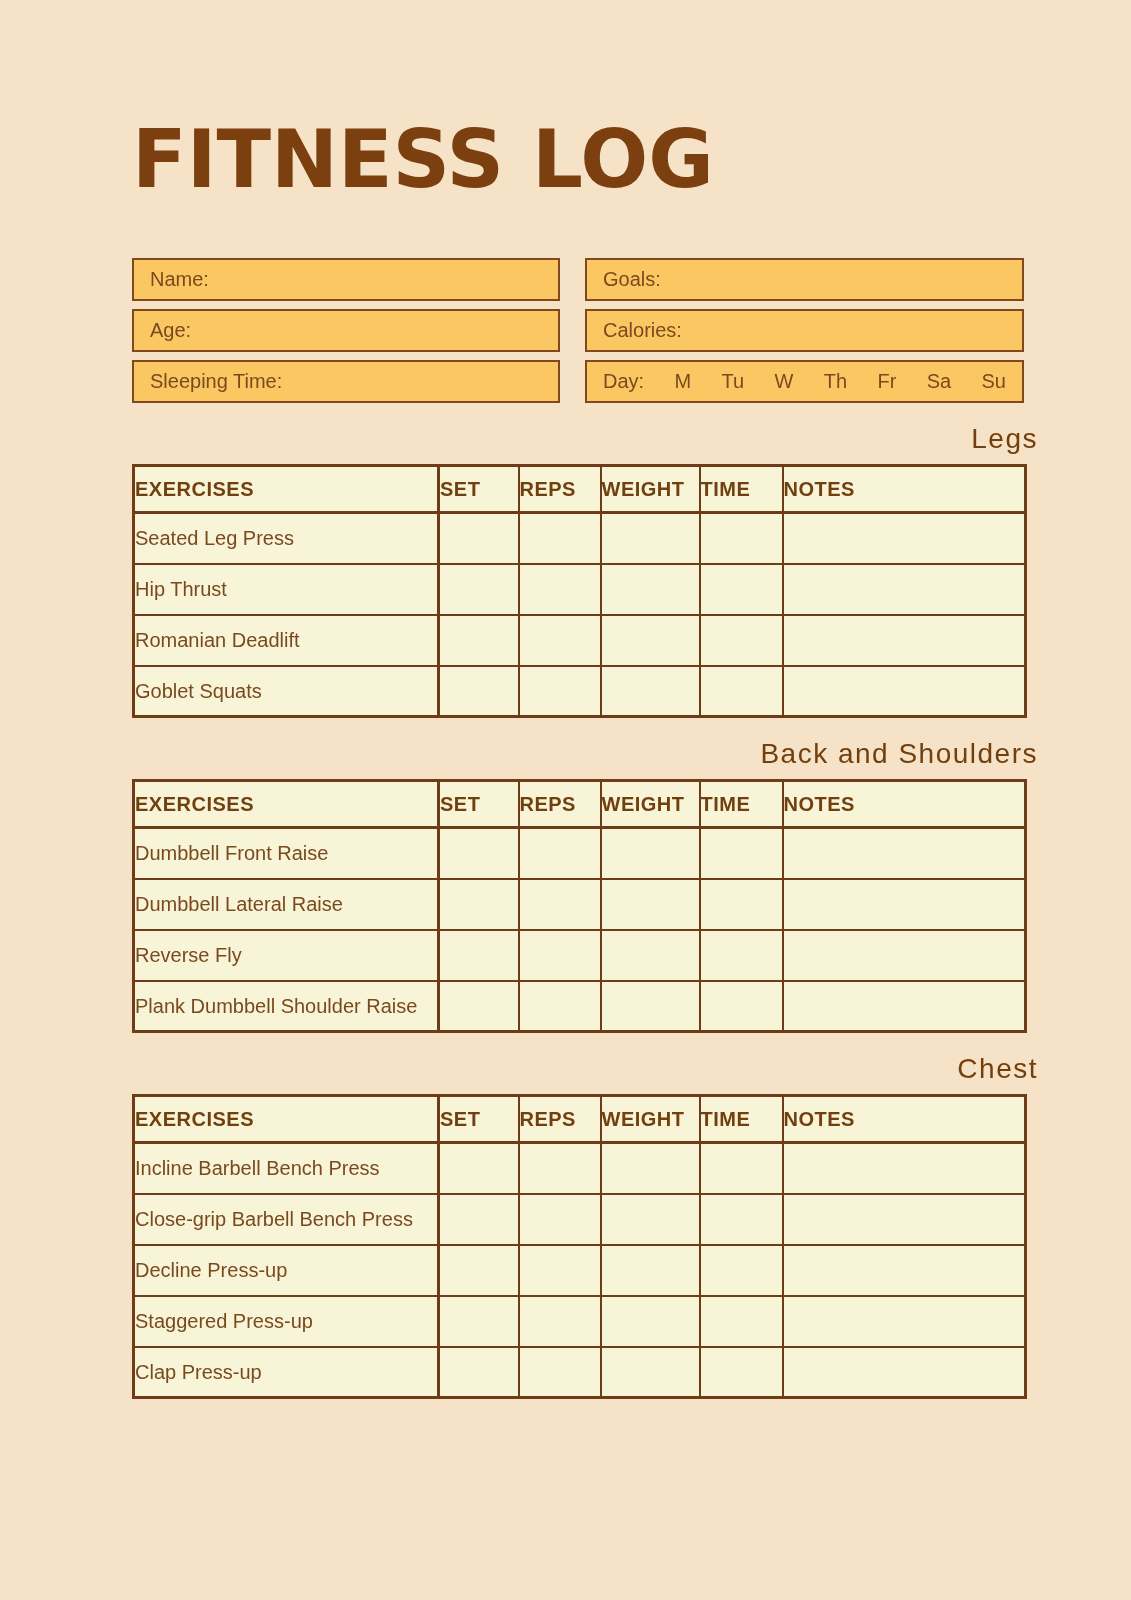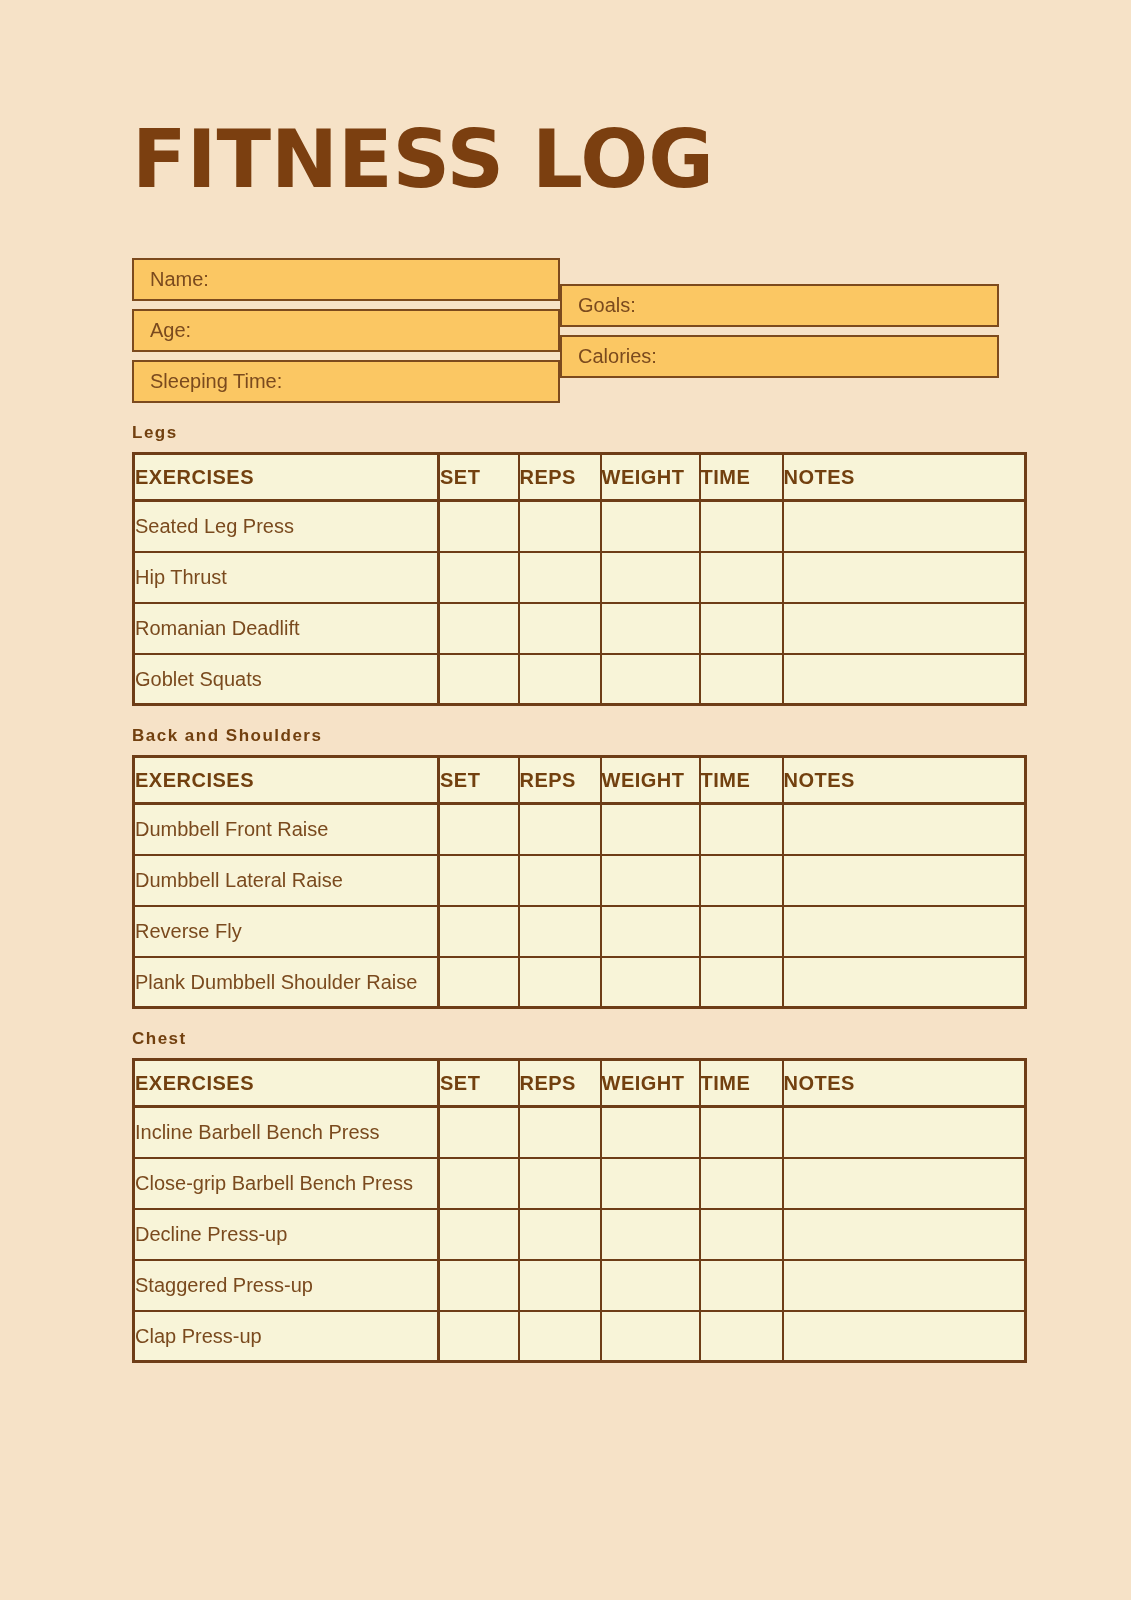--- a/index.html
+++ b/index.html
@@ -33,44 +33,45 @@
     font-family:"DejaVu Sans", sans-serif;
     font-size:80px;
     font-weight:bold;
     letter-spacing:0px;
     line-height:1.05;
     color:var(--title);
   }
   .form-area{
     margin-top:56px;
     display:flex;
-    align-items:center;
+    gap:25px;
   }
   .form-col{display:flex;flex-direction:column;gap:8px;}
   .form-col.left{width:428px;}
   .form-col.right{width:439px;}
   .field{
     height:43px;
     background:var(--panel);
     border:2px solid var(--panel-border);
     display:flex;
     align-items:center;
     padding:0 16px;
     font-size:20px;
     color:var(--ink);
   }
   .field .field-label{white-space:nowrap;}
   .day-field{justify-content:space-between;}
   .day-option{cursor:default;}
   .section-heading{
-    font-size:17px;
-    font-weight:bold;
+    font-size:28px;
+    font-weight:normal;
     letter-spacing:1.5px;
     color:var(--ink-dark);
     margin:20px 0 9px 0;
+    text-align:right;
   }
   table.log-table{
     width:892px;
     border-collapse:collapse;
     table-layout:fixed;
     background:var(--table-bg);
     border:3px solid var(--line);
   }
   table.log-table col.c0{width:305px;}
   table.log-table col.c1{width:80px;}
@@ -123,20 +124,31 @@
         <span class="field-label">Sleeping Time:</span>
       </div>
     </div>
     <div class="form-col right">
       <div class="field">
         <span class="field-label">Goals:</span>
       </div>
       <div class="field">
         <span class="field-label">Calories:</span>
       </div>
+      <div class="field day-field">
+        <span class="field-label">Day:</span>
+
+      <span class="day-option">M</span>
+          <span class="day-option">Tu</span>
+          <span class="day-option">W</span>
+          <span class="day-option">Th</span>
+          <span class="day-option">Fr</span>
+          <span class="day-option">Sa</span>
+          <span class="day-option">Su</span>
+        </div>
     </div>
   </div>
 
   <div>
 
   <div class="section-heading">Legs</div>
       <table class="log-table">
         <colgroup>
           <col class="c0">
           <col class="c1">

